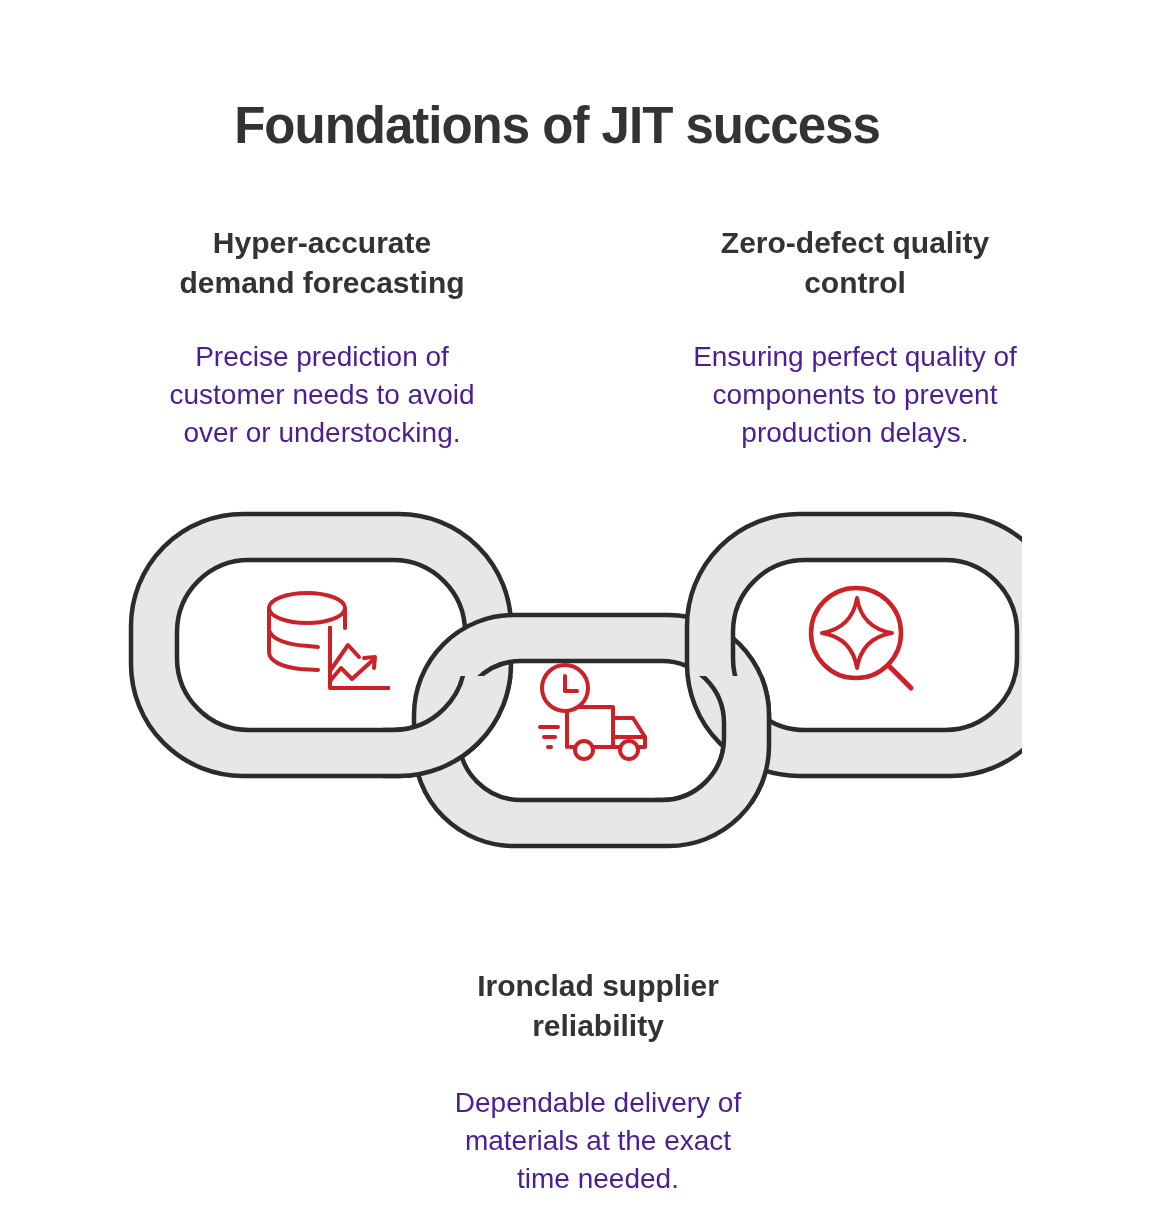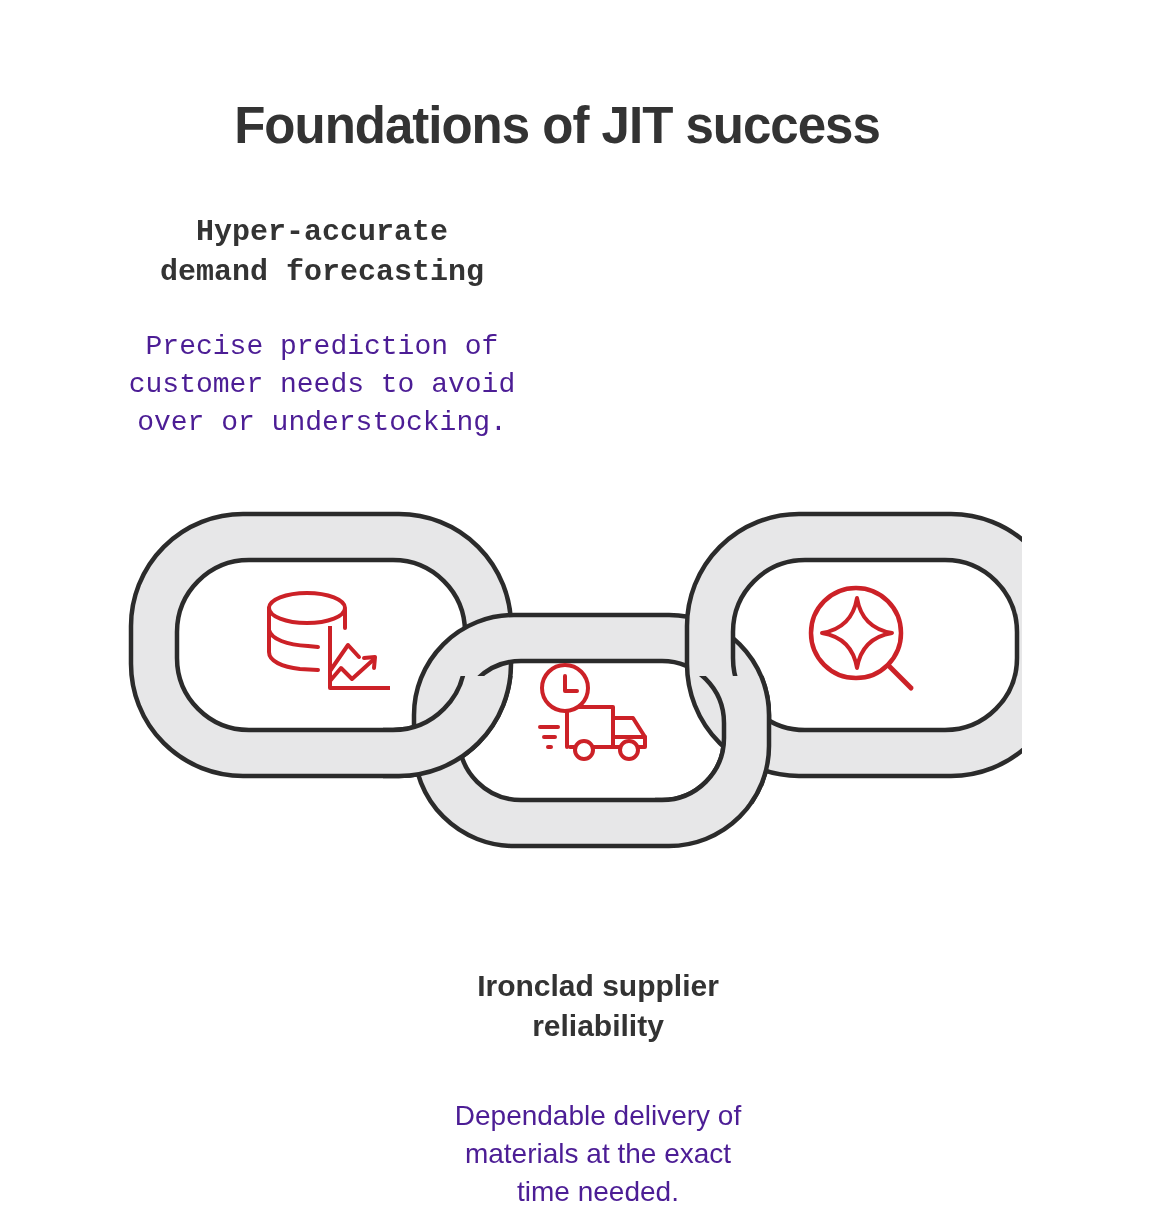--- a/index.html
+++ b/index.html
@@ -30,42 +30,49 @@
     color:#333333;
   }
   .section .desc{
     position:absolute;left:0;right:0;
     font-size:28px;
     font-weight:400;
     line-height:1.35;
     white-space:pre-line;
     color:#4c1d95;
   }
-  .sec-forecasting{left:110px;top:213px;width:424px;font-family:Liberation Mono, monospace;}
+  .sec-forecasting{left:110px;top:223px;width:424px;}
   .sec-quality{left:643px;top:223px;width:424px;}
   .sec-supplier{left:386px;top:922px;width:424px;margin-top:44px;}
   .sec-forecasting .desc,.sec-quality .desc{top:115px;}
-  .sec-supplier .desc{top:131px;}
+  .sec-supplier .desc{top:118px;}
   .chain-svg{position:absolute;left:0;top:0;}
 </style>
 </head>
 <body>
 
 <div class="canvas">
 
   <h1 class="title">Foundations of JIT success</h1>
 
   <div class="section sec-forecasting">
     <div class="heading">Hyper-accurate
 demand forecasting</div>
     <div class="desc">Precise prediction of
 customer needs to avoid
 over or understocking.</div>
   </div>
 
+  <div class="section sec-quality">
+    <div class="heading">Zero-defect quality
+control</div>
+    <div class="desc">Ensuring perfect quality of
+components to prevent
+production delays.</div>
+  </div>
 
   <div class="section sec-supplier">
     <div class="heading">Ironclad supplier
 reliability</div>
     <div class="desc">Dependable delivery of
 materials at the exact
 time needed.</div>
   </div>
 
   <svg class="chain-svg" width="1170" height="1218" viewBox="0 0 1170 1218" xmlns="http://www.w3.org/2000/svg">

